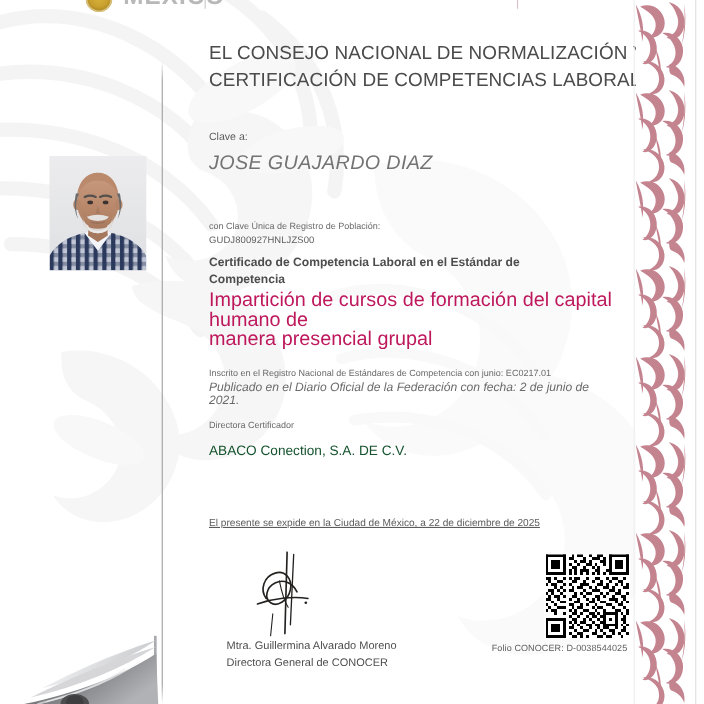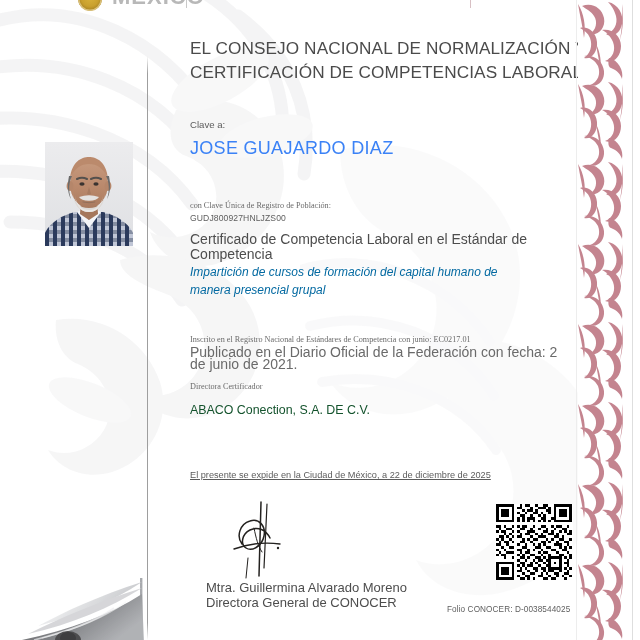--- a/index.html
+++ b/index.html
@@ -131,49 +131,50 @@
   }
   .lbl {
     font-size: 9.6px;
     line-height: 14px;
     color: #5c5c5c;
   }
   .lbl-sm {
     font-size: 8.2px;
     line-height: 12px;
     color: #6a6a6a;
-    font-family: Liberation Serif, serif;
   }
   .name-big {
     font-size: 18px;
     line-height: 24px;
-    color: #3b82f6;
+    color: #737373;
     letter-spacing: .3px;
     font-weight: 400;
+    font-style: italic;
   }
   .mono-curp {
     font-size: 8.6px;
     line-height: 13px;
     color: #5e5e5e;
     letter-spacing: .1px;
     text-align: right;
   }
   .mid {
-    font-size: 14px;
+    font-size: 11px;
     line-height: 15px;
     color: #4d4d4d;
+    font-weight: bold;
   }
   .big-std {
-    font-size: 12px;
+    font-size: 18px;
     line-height: 18px;
-    color: #0369a1;
+    color: #be185d;
+  }
+  .ital {
     font-style: italic;
-  }
-  .ital {
-    font-size: 14px;
+    font-size: 11px;
     line-height: 12px;
     color: #6a6a6a;
   }
   .org-name {
     font-size: 12.4px;
     line-height: 18px;
     color: #14532d;
   }
   .expide {
     font-size: 9.2px;
@@ -190,32 +191,31 @@
   .r-std      { position:absolute; left:190px; top:263px; width:368px; }
   .r-inscrito { position:absolute; left:190px; top:334px; width:370px; }
   .r-publicado{ position:absolute; left:190px; top:346px; width:370px; }
   .r-orglbl   { position:absolute; left:190px; top:381px; }
   .r-orgname  { position:absolute; left:190px; top:401px; }
   .r-expide   { position:absolute; left:190px; top:468px;text-decoration:underline; }
   .r-signer   { position:absolute; left:190px; top:580px; }
   .r-folio    { position:absolute; left:447px; top:584px; }
 
   .signer-line {
-    font-size: 13px;
+    font-size: 10px;
     line-height: 15px;
     color: #4d4d4d;
     padding-left: 16px;
   }
   .folio-txt {
     font-size: 8.2px;
     line-height: 12px;
     color: #5e5e5e;
     letter-spacing: .1px;
     white-space: nowrap;
-    margin-top: 20px;
   }
 
   
   .signature {
     position: absolute;
     left: 228px;
     top: 498px;
     width: 70px;
     height: 84px;
   }

